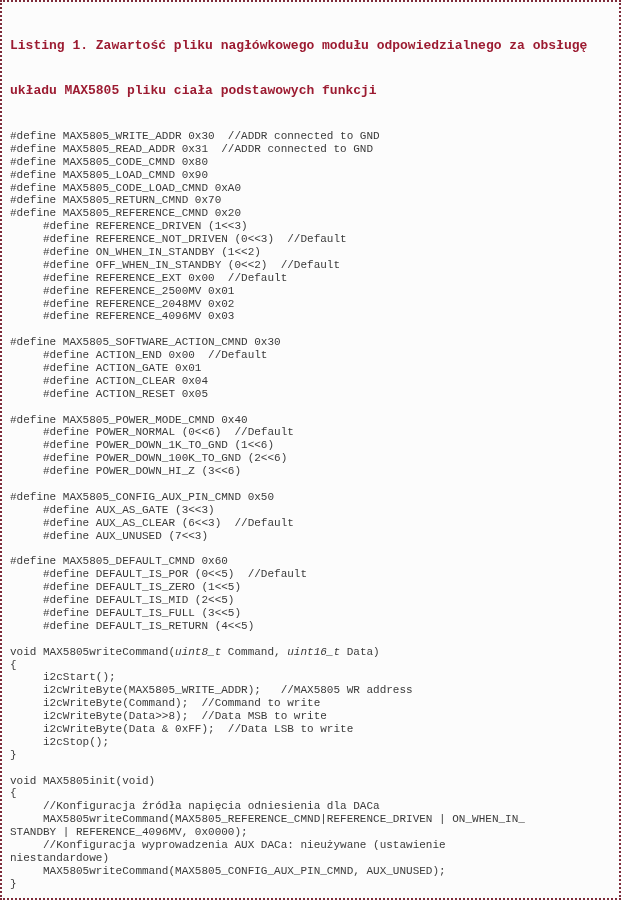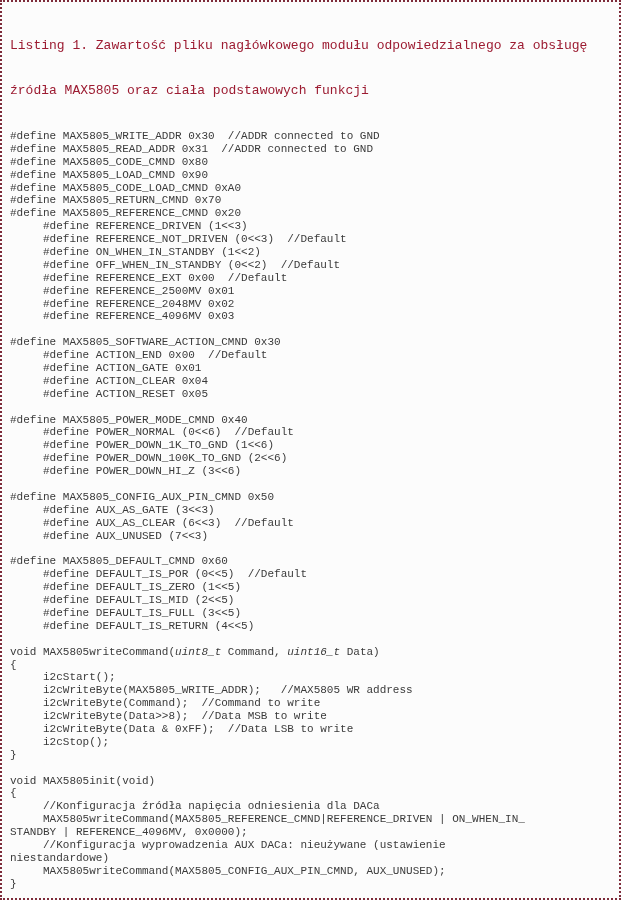--- a/index.html
+++ b/index.html
@@ -16,21 +16,21 @@
     box-sizing: border-box;
     width: 621px;
     height: 900px;
     border: 2px dotted var(--border-color, #7d2b3a);
     background: var(--bg-color, #fcfcfc);
     padding: 6px 6px 4px 8px;
     overflow: hidden;
   }
   .title {
     font-family: "Liberation Mono", "DejaVu Sans Mono", monospace;
-    font-weight: normal;
+    font-weight: bold;
     font-size: 13px;
     line-height: 15px;
     color: var(--title-color, #9c1b31);
     white-space: pre;
   }
   .code {
     margin-top: 2px;
     font-family: "Liberation Mono", "DejaVu Sans Mono", monospace;
     font-size: 11px;
     line-height: 12.9px;
@@ -42,16 +42,16 @@
   }
   em.type {
   }
 </style>
 </head>
 <body>
 
 <div class="frame">
   <div class="title">
     <div>Listing 1. Zawartość pliku nagłówkowego modułu odpowiedzialnego za obsługę</div>
-    <div>źródła MAX5805 oraz ciała podstawowych funkcji</div>
+    <div>układu MAX5805 pliku ciała podstawowych funkcji</div>
   </div>
   <div class="code"><div class="code-line">#define MAX5805_WRITE_ADDR 0x30  //ADDR connected to GND</div><div class="code-line">#define MAX5805_READ_ADDR 0x31  //ADDR connected to GND</div><div class="code-line">#define MAX5805_CODE_CMND 0x80</div><div class="code-line">#define MAX5805_LOAD_CMND 0x90</div><div class="code-line">#define MAX5805_CODE_LOAD_CMND 0xA0</div><div class="code-line">#define MAX5805_RETURN_CMND 0x70</div><div class="code-line">#define MAX5805_REFERENCE_CMND 0x20</div><div class="code-line">     #define REFERENCE_DRIVEN (1&lt;&lt;3)</div><div class="code-line">     #define REFERENCE_NOT_DRIVEN (0&lt;&lt;3)  //Default</div><div class="code-line">     #define ON_WHEN_IN_STANDBY (1&lt;&lt;2)</div><div class="code-line">     #define OFF_WHEN_IN_STANDBY (0&lt;&lt;2)  //Default</div><div class="code-line">     #define REFERENCE_EXT 0x00  //Default</div><div class="code-line">     #define REFERENCE_2500MV 0x01</div><div class="code-line">     #define REFERENCE_2048MV 0x02</div><div class="code-line">     #define REFERENCE_4096MV 0x03</div><div class="code-line">&nbsp;</div><div class="code-line">#define MAX5805_SOFTWARE_ACTION_CMND 0x30</div><div class="code-line">     #define ACTION_END 0x00  //Default</div><div class="code-line">     #define ACTION_GATE 0x01</div><div class="code-line">     #define ACTION_CLEAR 0x04</div><div class="code-line">     #define ACTION_RESET 0x05</div><div class="code-line">&nbsp;</div><div class="code-line">#define MAX5805_POWER_MODE_CMND 0x40</div><div class="code-line">     #define POWER_NORMAL (0&lt;&lt;6)  //Default</div><div class="code-line">     #define POWER_DOWN_1K_TO_GND (1&lt;&lt;6)</div><div class="code-line">     #define POWER_DOWN_100K_TO_GND (2&lt;&lt;6)</div><div class="code-line">     #define POWER_DOWN_HI_Z (3&lt;&lt;6)</div><div class="code-line">&nbsp;</div><div class="code-line">#define MAX5805_CONFIG_AUX_PIN_CMND 0x50</div><div class="code-line">     #define AUX_AS_GATE (3&lt;&lt;3)</div><div class="code-line">     #define AUX_AS_CLEAR (6&lt;&lt;3)  //Default</div><div class="code-line">     #define AUX_UNUSED (7&lt;&lt;3)</div><div class="code-line">&nbsp;</div><div class="code-line">#define MAX5805_DEFAULT_CMND 0x60</div><div class="code-line">     #define DEFAULT_IS_POR (0&lt;&lt;5)  //Default</div><div class="code-line">     #define DEFAULT_IS_ZERO (1&lt;&lt;5)</div><div class="code-line">     #define DEFAULT_IS_MID (2&lt;&lt;5)</div><div class="code-line">     #define DEFAULT_IS_FULL (3&lt;&lt;5)</div><div class="code-line">     #define DEFAULT_IS_RETURN (4&lt;&lt;5)</div><div class="code-line">&nbsp;</div><div class="code-line">void MAX5805writeCommand(<em class="type">uint8_t</em> Command, <em class="type">uint16_t</em> Data)</div><div class="code-line">{</div><div class="code-line">     i2cStart();</div><div class="code-line">     i2cWriteByte(MAX5805_WRITE_ADDR);   //MAX5805 WR address</div><div class="code-line">     i2cWriteByte(Command);  //Command to write</div><div class="code-line">     i2cWriteByte(Data&gt;&gt;8);  //Data MSB to write</div><div class="code-line">     i2cWriteByte(Data &amp; 0xFF);  //Data LSB to write</div><div class="code-line">     i2cStop();</div><div class="code-line">}</div><div class="code-line">&nbsp;</div><div class="code-line">void MAX5805init(void)</div><div class="code-line">{</div><div class="code-line">     //Konfiguracja źródła napięcia odniesienia dla DACa</div><div class="code-line">     MAX5805writeCommand(MAX5805_REFERENCE_CMND|REFERENCE_DRIVEN | ON_WHEN_IN_</div><div class="code-line">STANDBY | REFERENCE_4096MV, 0x0000);</div><div class="code-line">     //Konfiguracja wyprowadzenia AUX DACa: nieużywane (ustawienie</div><div class="code-line">niestandardowe)</div><div class="code-line">     MAX5805writeCommand(MAX5805_CONFIG_AUX_PIN_CMND, AUX_UNUSED);</div><div class="code-line">}</div><div class="code-line">&nbsp;</div></div>
 </div>
 
 </body></html>

